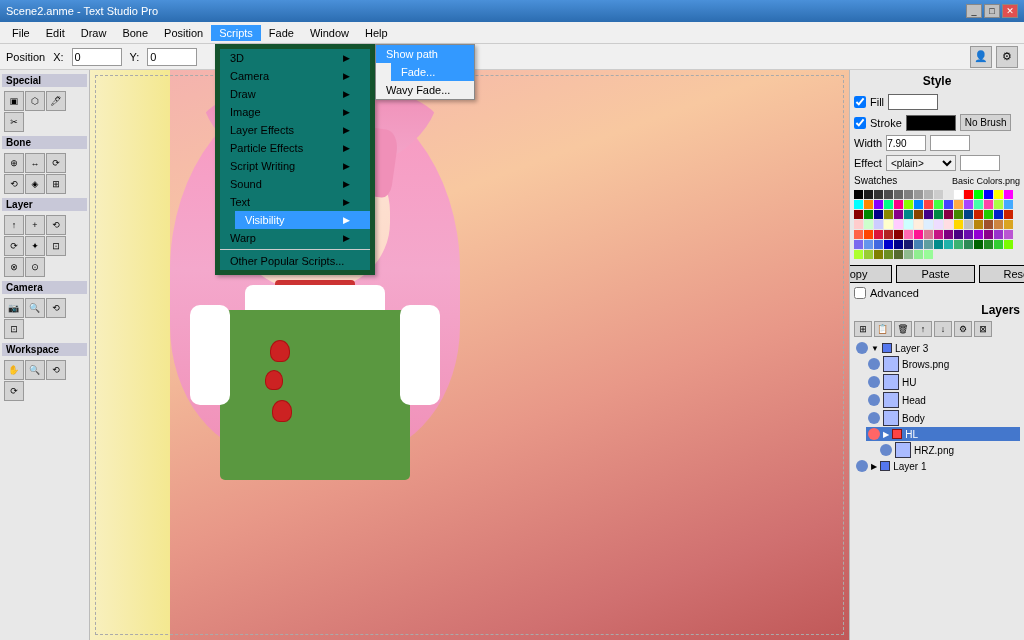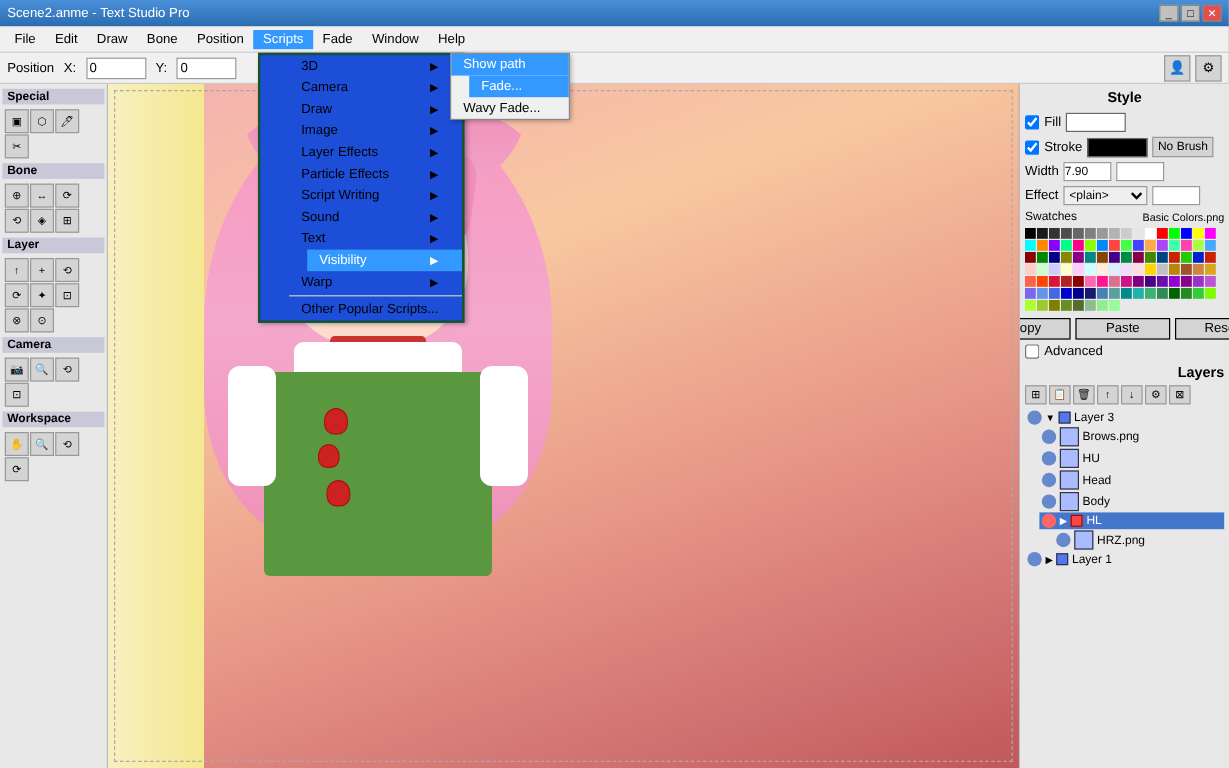--- a/index.html
+++ b/index.html
@@ -52,21 +52,21 @@
     
     #layers-panel { margin-top: 4px; }
     .layers-header { display: flex; align-items: center; justify-content: flex-end; font-weight: bold; font-size: 12px; margin-bottom: 4px; }
     .layers-toolbar { display: flex; gap: 2px; margin-bottom: 4px; }
     .layer-tool-btn { width: 18px; height: 16px; background: #d4d4d4; border: 1px solid #999; font-size: 9px; cursor: pointer; display: flex; align-items: center; justify-content: center; }
     .layer-item { display: flex; align-items: center; gap: 3px; padding: 1px 2px; font-size: 10px; cursor: pointer; }
     .layer-item.active { background: #4477cc; color: white; }
     .layer-eye { width: 12px; height: 12px; background: #88aa88; border-radius: 50%; display: inline-block; }
     .layer-indent { margin-left: 12px; }
     .layer-indent2 { margin-left: 24px; }
-    #scripts-menu { position: absolute; top: 44px; left: 215px; background: #1d4ed8; border: 2px solid #14532d; box-shadow: 2px 2px 4px rgba(0,0,0,0.3); z-index: 200; min-width: 160px; padding-left: 24px; }
+    #scripts-menu { position: absolute; top: 44px; left: 215px; background: #0f766e; border: 5px solid #14532d; box-shadow: 2px 2px 4px rgba(0,0,0,0.3); z-index: 200; min-width: 160px; }
     .menu-dropdown-item { padding: 3px 20px 3px 10px; cursor: pointer; display: flex; justify-content: space-between; align-items: center; font-size: 11px; white-space: nowrap; }
     .menu-dropdown-item.highlighted { background: #3399ff; color: white; margin-left: 15px; }
     .menu-arrow { font-size: 9px; }
     .menu-separator { height: 1px; background: #ccc; margin: 2px 0; }
 
     
     #visibility-submenu { position: absolute; top: 44px; left: 375px; background: #f0f0f0; border: 1px solid #888; box-shadow: 2px 2px 4px rgba(0,0,0,0.3); z-index: 300; min-width: 100px; }
 
     
     .swatches-container { display: flex; flex-wrap: wrap; width: 100%; gap: 1px; }

